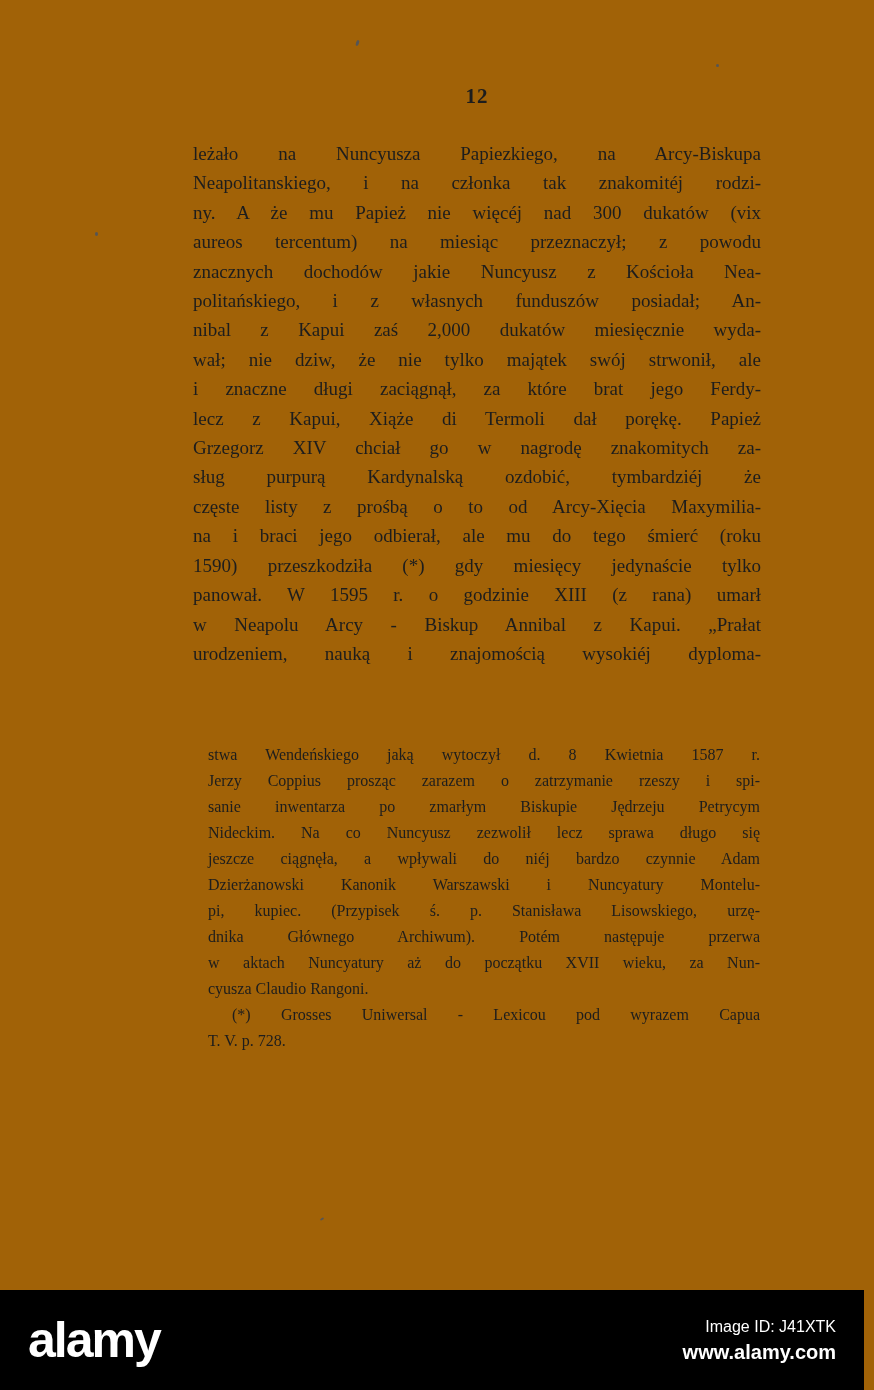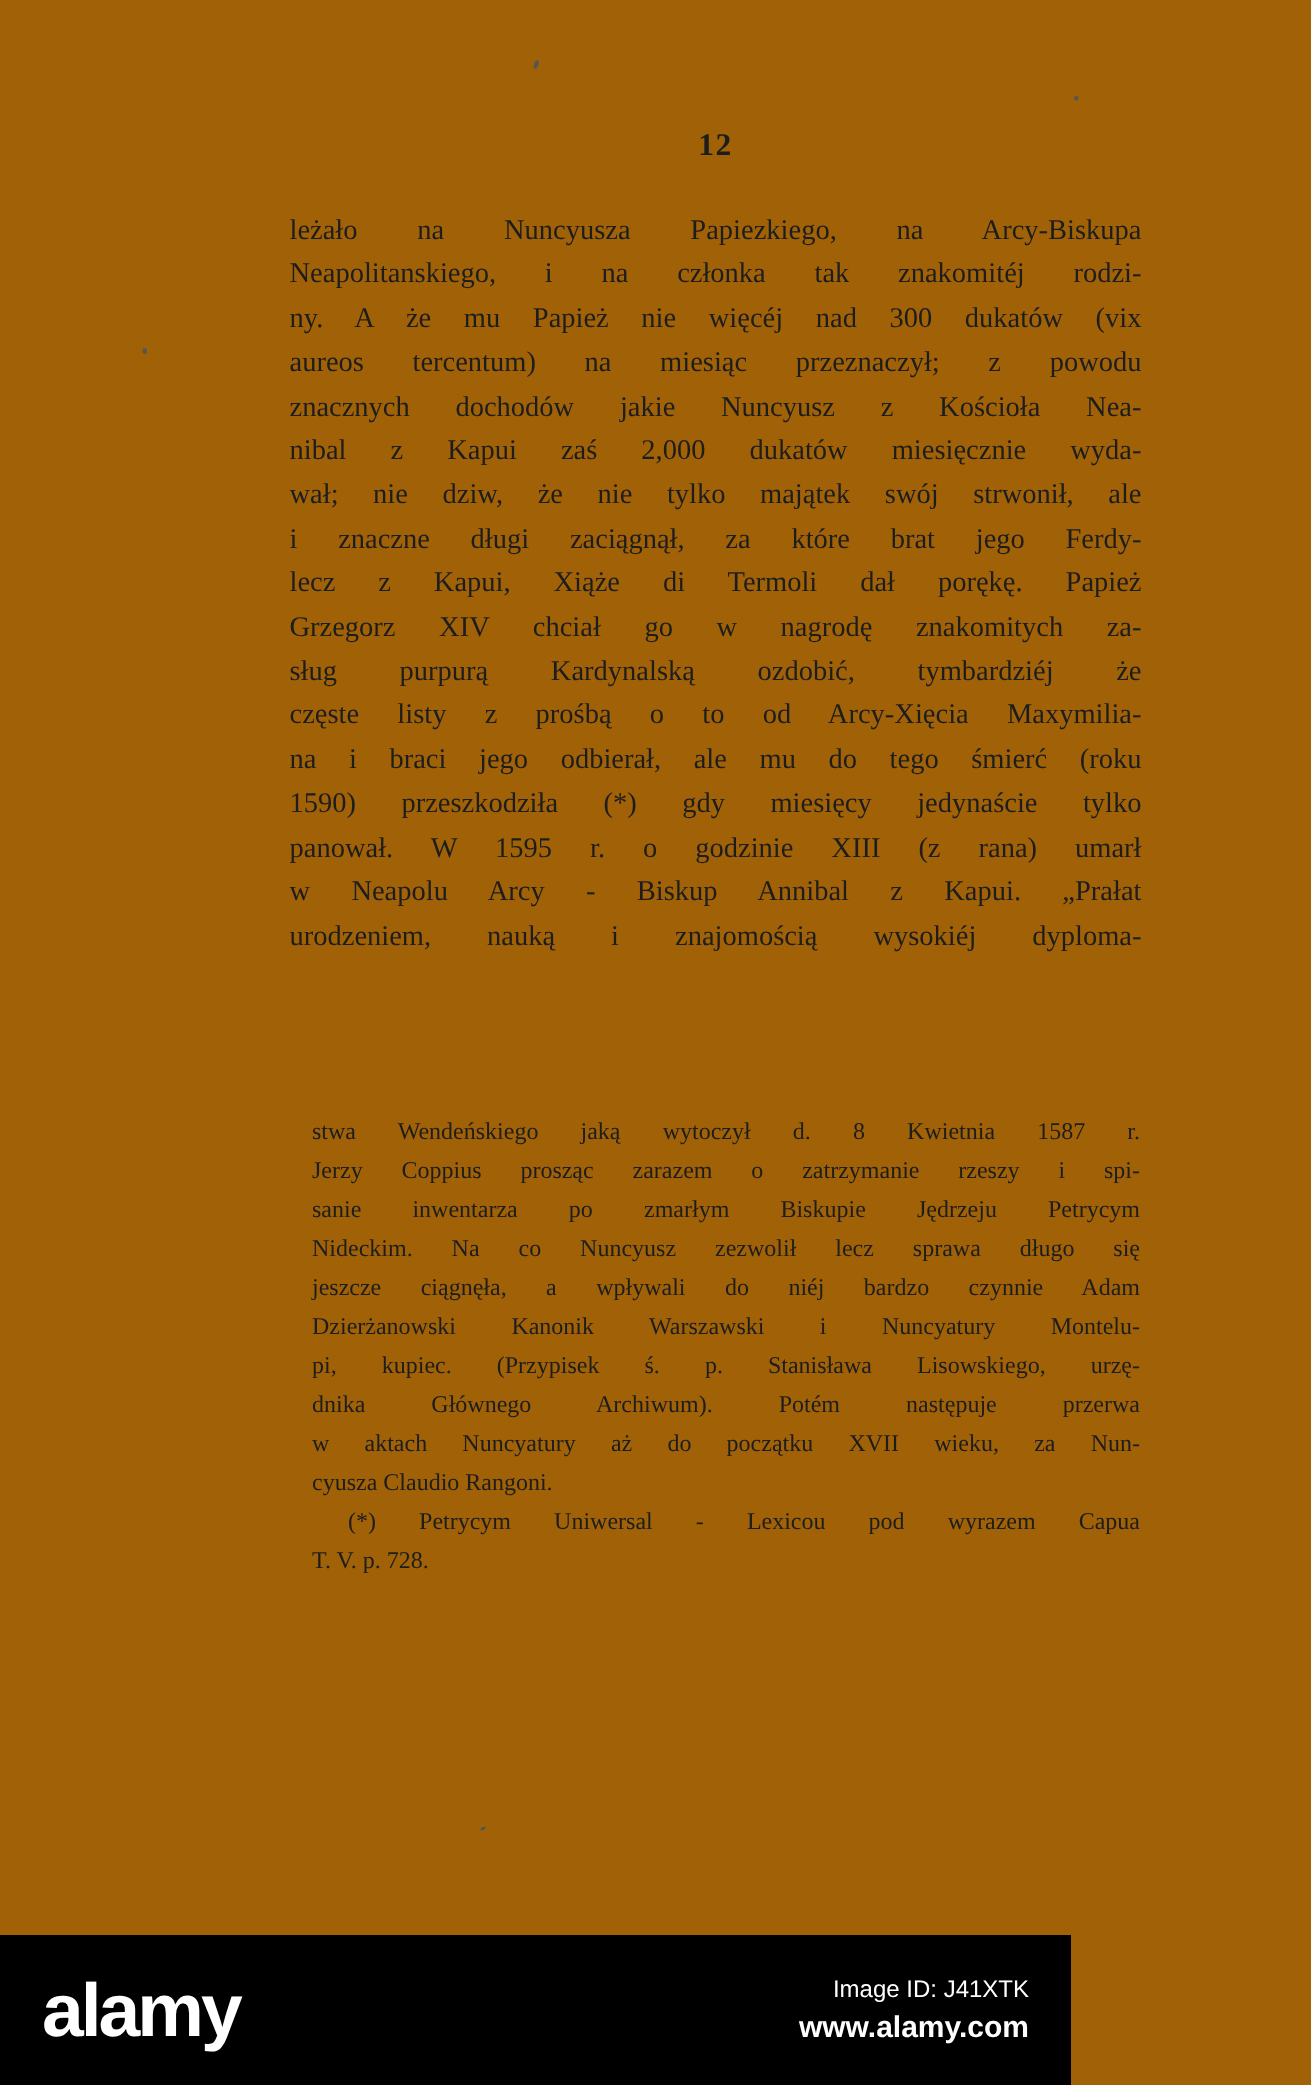--- a/index.html
+++ b/index.html
@@ -61,21 +61,21 @@
   }
   .speck.s1 { top: 40px;  left: 356px; width: 3px; height: 6px; transform: rotate(20deg); }
   .speck.s2 { top: 64px;  left: 716px; width: 3px; height: 3px; }
   .speck.s3 { top: 232px; left: 95px;  width: 3px; height: 4px; }
   .speck.s4 { top: 1218px; left: 320px; width: 4px; height: 2px; transform: rotate(-30deg); }
 
   .watermark-bar {
     position: absolute;
     left: 0;
     top: 1290px;
-    width: 714px;
+    width: 864px;
     height: 100px;
     background: #000000;
     color: #ffffff;
     display: flex;
     align-items: center;
     justify-content: space-between;
     padding: 0 28px;
     box-sizing: border-box;
     font-family: "Liberation Sans", "DejaVu Sans", sans-serif;
   }
@@ -104,20 +104,21 @@
 <div class="stage">
 
   <div class="page-number">12</div>
 
   <div class="main-text">
       <div class="line"><span>leżało na Nuncyusza Papiezkiego, na Arcy-Biskupa</span></div>
       <div class="line"><span>Neapolitanskiego, i na członka tak znakomitéj rodzi-</span></div>
       <div class="line"><span>ny. A że mu Papież nie więcéj nad 300 dukatów </span><span class="it">(vix</span></div>
       <div class="line"><span class="it">aureos tercentum)</span><span> na miesiąc przeznaczył; z powodu</span></div>
       <div class="line"><span>znacznych dochodów jakie Nuncyusz z Kościoła Nea-</span></div>
+      <div class="line"><span>politańskiego, i z własnych funduszów posiadał; An-</span></div>
       <div class="line"><span>nibal z Kapui zaś 2,000 dukatów miesięcznie wyda-</span></div>
       <div class="line"><span>wał; nie dziw, że nie tylko majątek swój strwonił, ale</span></div>
       <div class="line"><span>i znaczne długi zaciągnął, za które brat jego Ferdy-</span></div>
       <div class="line"><span>lecz z Kapui, Xiąże di Termoli dał porękę. Papież</span></div>
       <div class="line"><span>Grzegorz XIV chciał go w nagrodę znakomitych za-</span></div>
       <div class="line"><span>sług purpurą Kardynalską ozdobić, tymbardziéj że</span></div>
       <div class="line"><span>częste listy z prośbą o to od Arcy-Xięcia Maxymilia-</span></div>
       <div class="line"><span>na i braci jego odbierał, ale mu do tego śmierć (roku</span></div>
       <div class="line"><span>1590) przeszkodziła (*) gdy miesięcy jedynaście tylko</span></div>
       <div class="line"><span>panował. W 1595 r. o godzinie XIII (z rana) umarł</span></div>
@@ -129,21 +130,21 @@
       <div class="line"><span>stwa Wendeńskiego jaką wytoczył d. 8 Kwietnia 1587 r.</span></div>
       <div class="line"><span>Jerzy Coppius prosząc zarazem o zatrzymanie rzeszy i spi-</span></div>
       <div class="line"><span>sanie inwentarza po zmarłym Biskupie Jędrzeju Petrycym</span></div>
       <div class="line"><span>Nideckim. Na co Nuncyusz zezwolił lecz sprawa długo się</span></div>
       <div class="line"><span>jeszcze ciągnęła, a wpływali do niéj bardzo czynnie Adam</span></div>
       <div class="line"><span>Dzierżanowski Kanonik Warszawski i Nuncyatury Montelu-</span></div>
       <div class="line"><span>pi, kupiec. (Przypisek ś. p. Stanisława Lisowskiego, urzę-</span></div>
       <div class="line"><span>dnika Głównego Archiwum).  Potém następuje przerwa</span></div>
       <div class="line"><span>w aktach Nuncyatury aż do początku XVII wieku, za Nun-</span></div>
       <div class="line short"><span>cyusza Claudio Rangoni.</span></div>
-      <div class="line indent"><span>(*) Petrycym Uniwersal - Lexicou pod wyrazem </span><span class="it">Capua</span></div>
+      <div class="line indent"><span>(*) Grosses Uniwersal - Lexicou pod wyrazem </span><span class="it">Capua</span></div>
       <div class="line short"><span>T. V. p. 728.</span></div>
     </div>
 
   <div class="speck s1"></div>
   <div class="speck s2"></div>
   <div class="speck s3"></div>
   <div class="speck s4"></div>
 
   <div class="watermark-bar" style="background: rgb(0, 0, 0); color: rgb(255, 255, 255);">
     <div class="alamy-logo">alamy</div>

